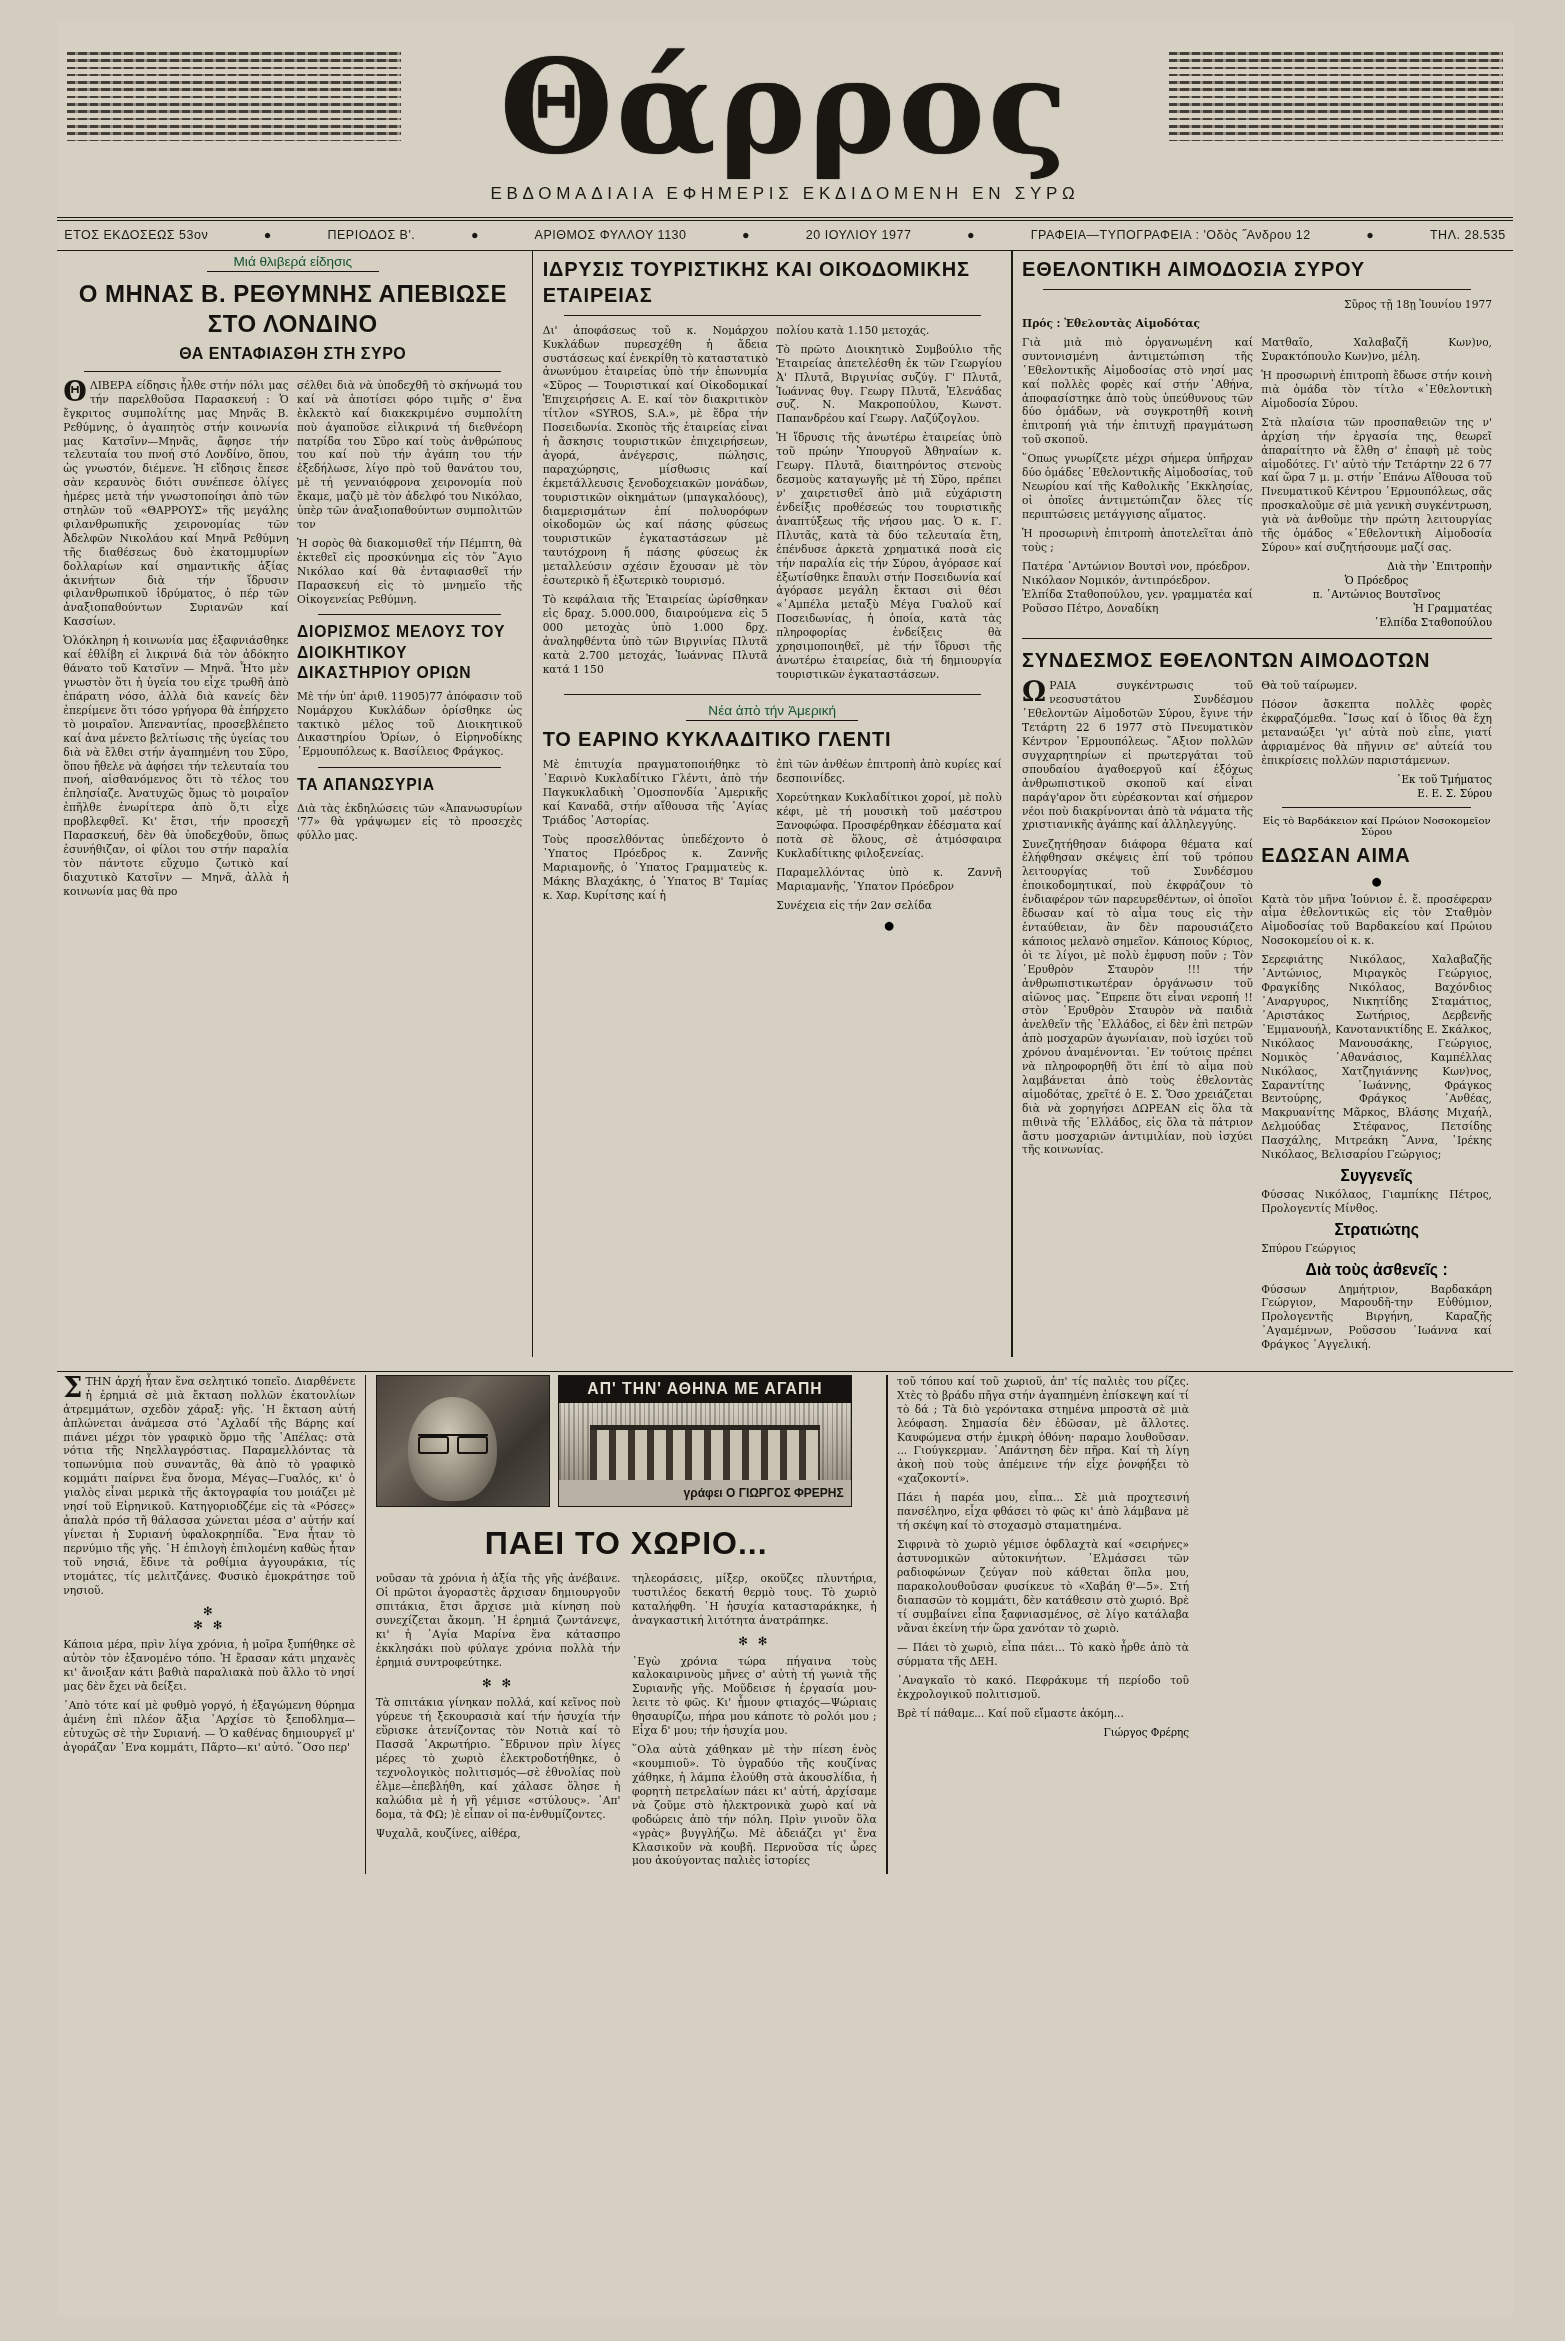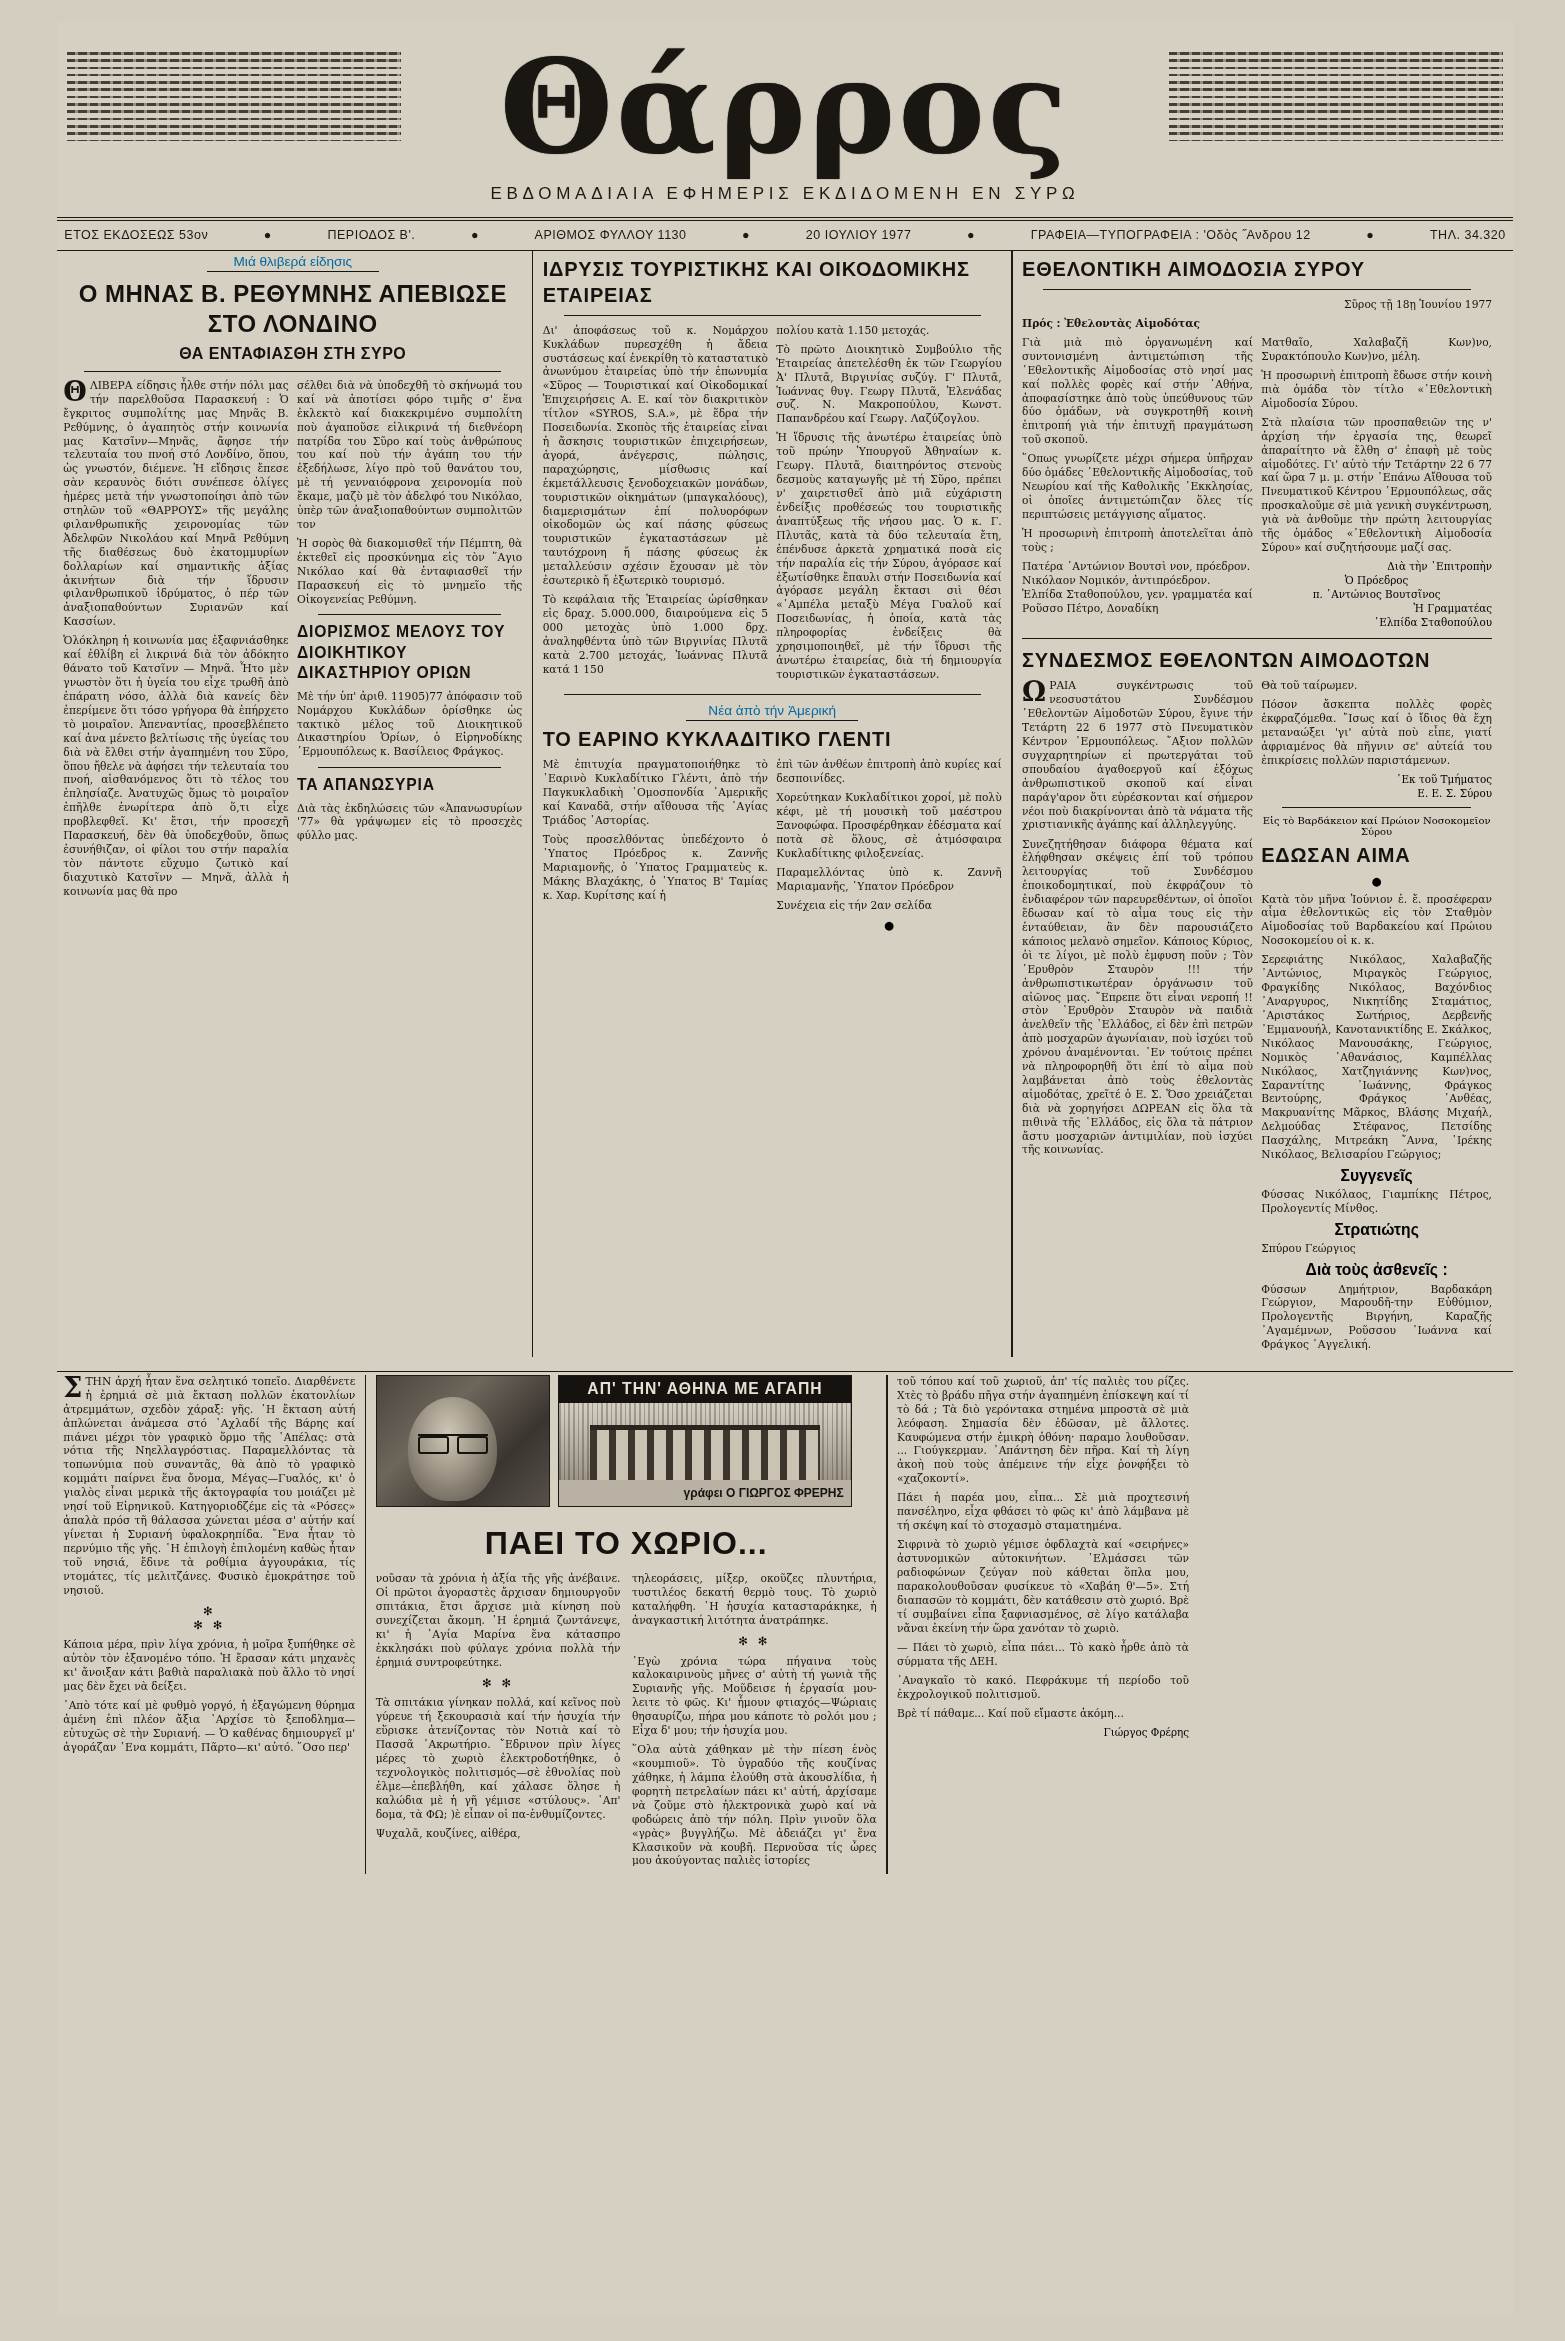--- a/index.html
+++ b/index.html
@@ -120,21 +120,21 @@
     font-weight:700;
     text-align:center;
     margin:7.3px 0 4.2px 0;
     letter-spacing:0.5px;
     color:#15120f;
   }
   .kicker {
     text-align:center;
     font-size:13.6px;
     font-family:"Liberation Sans", sans-serif;
-    color:#0369a1;
+    color:#14532d;
     margin:3.1px 0 1px 0;
   }
   .kicker-underline {
     width:172px; height:1px; background:#15120f;
     margin:2.1px auto 5.2px auto;
   }
   .sect-title {
     font-family:"Liberation Sans", sans-serif;
     font-size:20px;
     font-weight:700;
@@ -277,21 +277,21 @@
       <span>ΕΤΟΣ ΕΚΔΟΣΕΩΣ 53ον</span>
       <span class="dot">●</span>
       <span>ΠΕΡΙΟΔΟΣ Β'.</span>
       <span class="dot">●</span>
       <span>ΑΡΙΘΜΟΣ ΦΥΛΛΟΥ 1130</span>
       <span class="dot">●</span>
       <span>20 ΙΟΥΛΙΟΥ 1977</span>
       <span class="dot">●</span>
       <span>ΓΡΑΦΕΙΑ—ΤΥΠΟΓΡΑΦΕΙΑ : 'Οδὸς ˝Ανδρου 12</span>
       <span class="dot">●</span>
-      <span>ΤΗΛ. 34.320</span>
+      <span>ΤΗΛ. 28.535</span>
     </div>
     <hr class="rule thin">
 
     <div class="cols">
 
       <div class="col c1">
         <div class="kicker">Μιά θλιβερά είδησις</div>
         <div class="kicker-underline"></div>
         <h1 class="headline">Ο ΜΗΝΑΣ Β. ΡΕΘΥΜΝΗΣ ΑΠΕΒΙΩΣΕ ΣΤΟ ΛΟΝΔΙΝΟ</h1>
         <h2 class="sub-headline">ΘΑ ΕΝΤΑΦΙΑΣΘΗ ΣΤΗ ΣΥΡΟ</h2>

